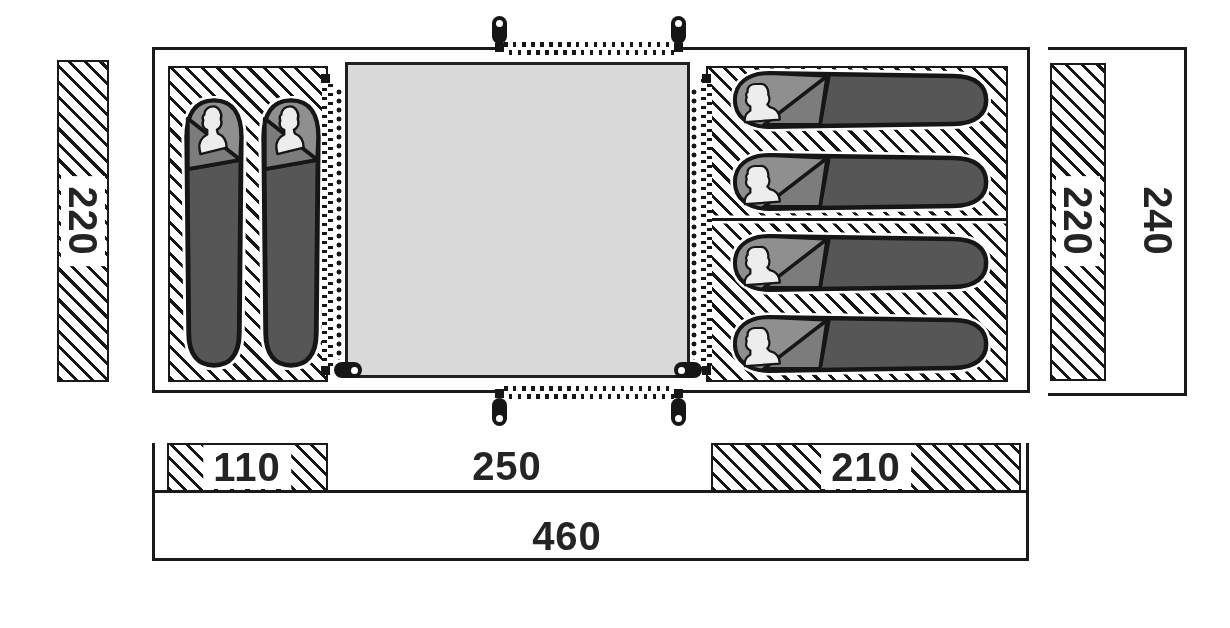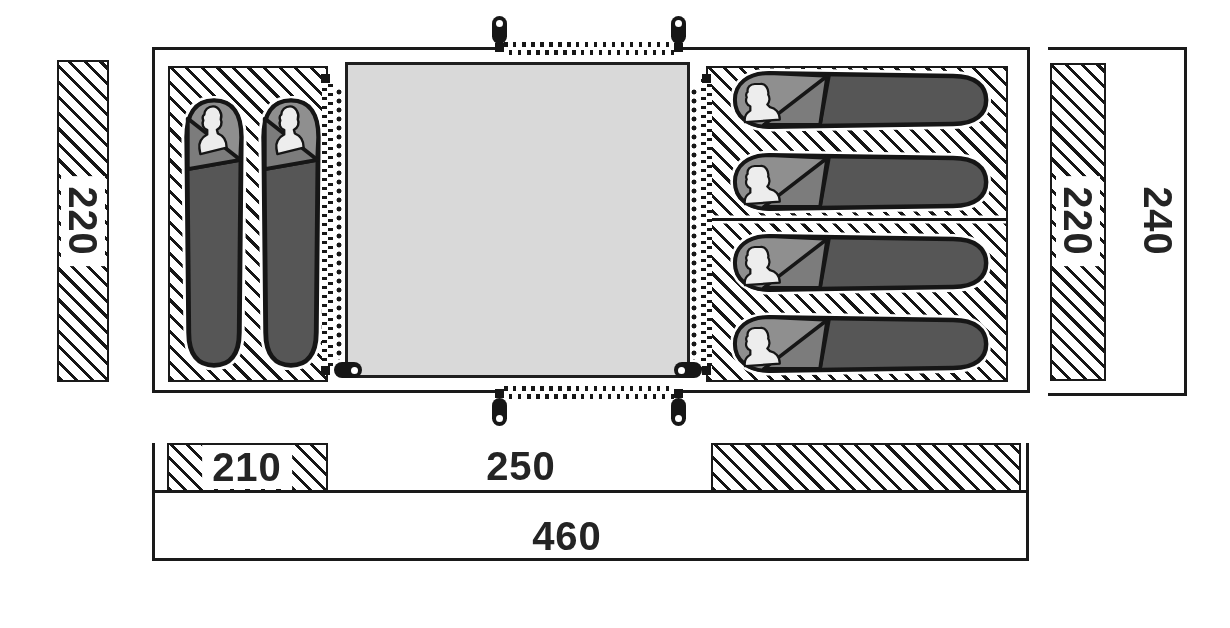--- a/index.html
+++ b/index.html
@@ -143,23 +143,26 @@
     <span class="pad">220</span>
   </div>
 
   <div class="abs line" style="left:1048px;top:47px;width:139px;height:3px"></div>
   <div class="abs line" style="left:1184px;top:47px;width:3px;height:349px"></div>
   <div class="abs line" style="left:1048px;top:393px;width:139px;height:3px"></div>
   <div class="dim vert" style="left:1158px;top:221px">240</div>
 
   <div class="abs hatch thin-frame" style="left:167px;top:443px;width:161px;height:50px"></div>
   <div class="dim" style="left:247px;top:467px">
+    <span class="pad">110</span>
+  </div>
+  <div class="dim" style="left:507px;top:466px">250</div>
+  <div class="abs hatch thin-frame" style="left:711px;top:443px;width:310px;height:50px"></div>
+  <div class="dim" style="left:866px;top:467px">
     <span class="pad">210</span>
   </div>
-  <div class="dim" style="left:521px;top:466px">250</div>
-  <div class="abs hatch thin-frame" style="left:711px;top:443px;width:310px;height:50px"></div>
   <div class="abs line" style="left:154px;top:490px;width:872px;height:3px"></div>
   <div class="abs line" style="left:152px;top:443px;width:3px;height:118px"></div>
   <div class="abs line" style="left:1026px;top:443px;width:3px;height:118px"></div>
   <div class="abs line" style="left:152px;top:558px;width:877px;height:3px"></div>
   <div class="dim" style="left:567px;top:536px">460</div>
 
 </div>
 
 </body></html>

